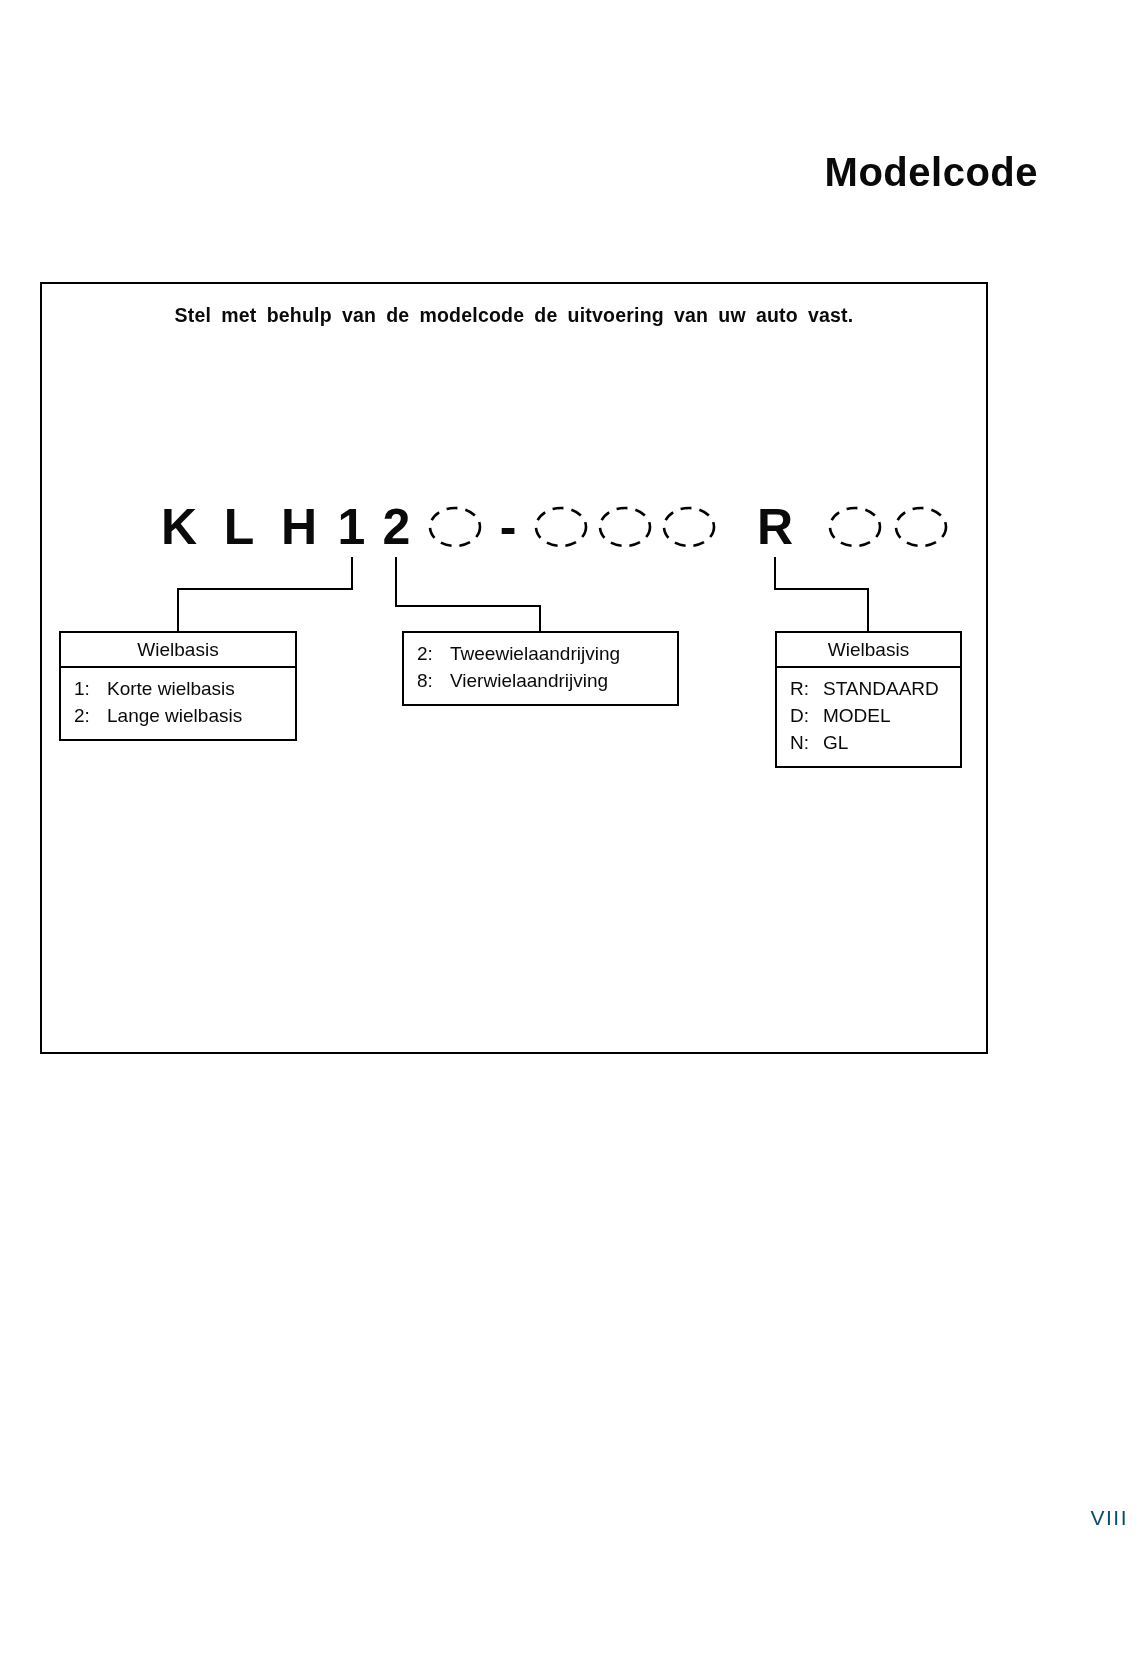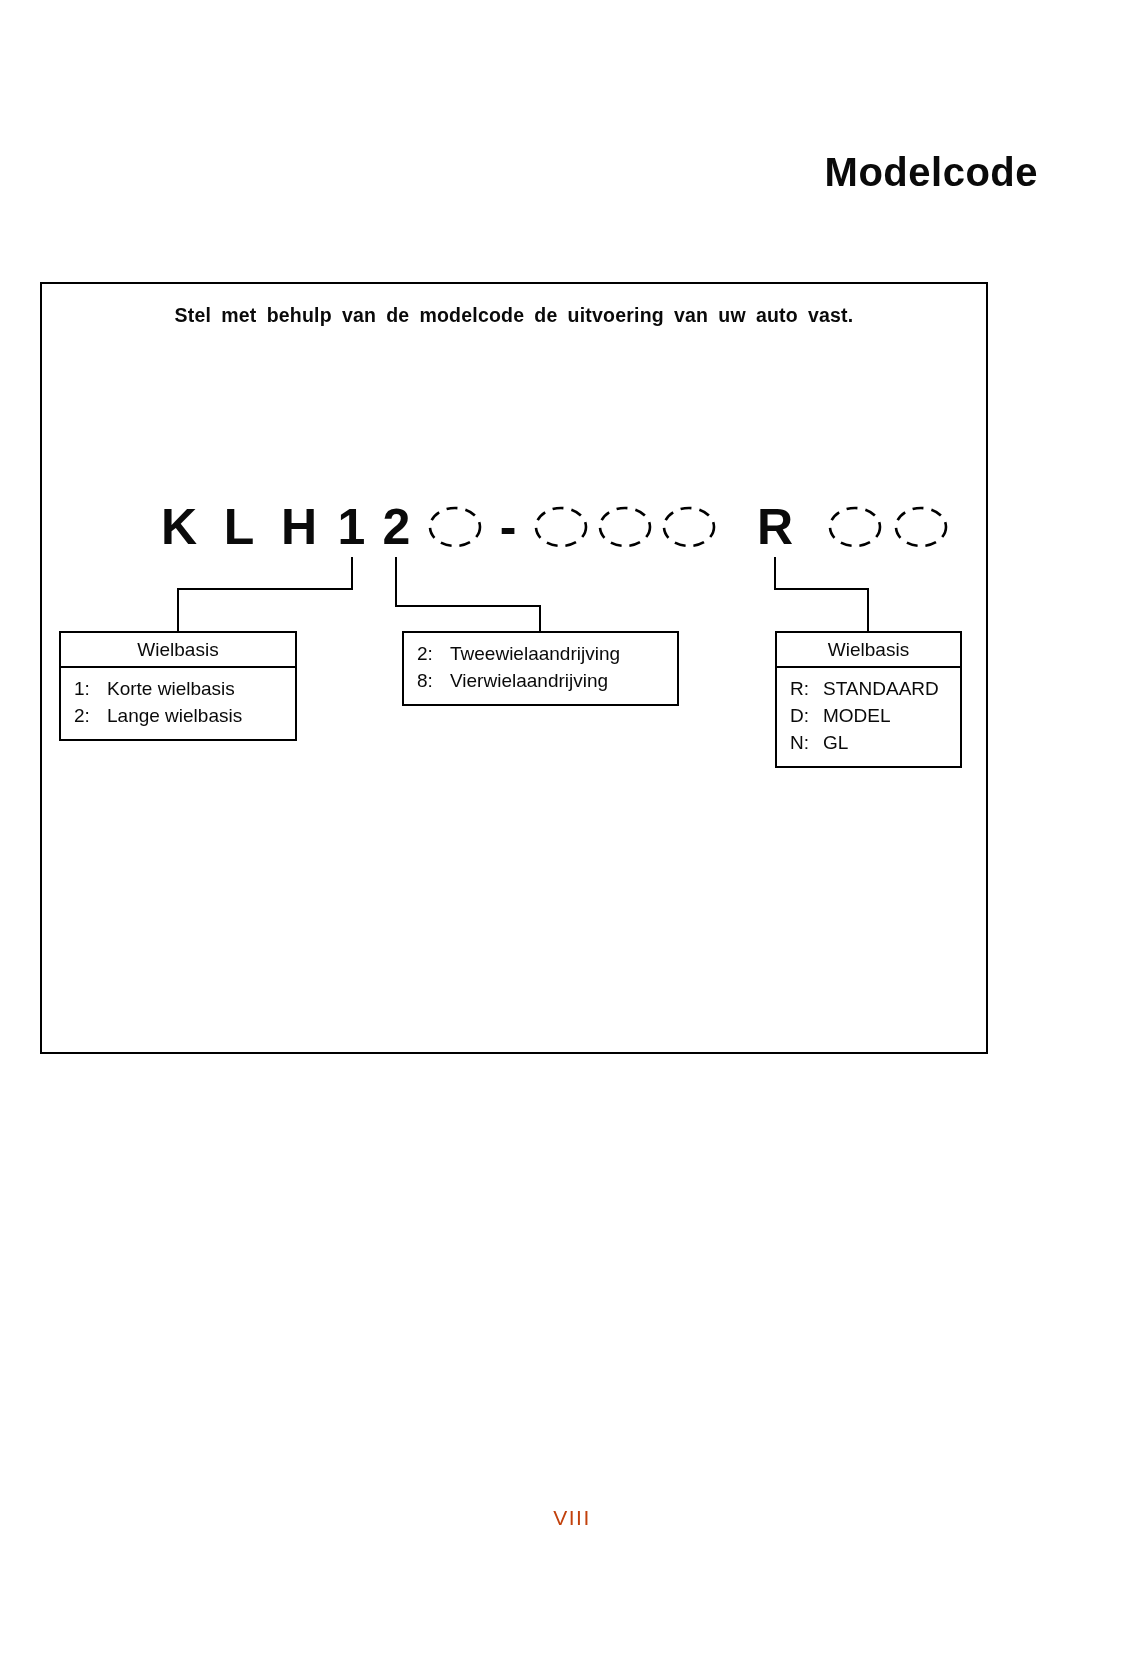--- a/index.html
+++ b/index.html
@@ -56,22 +56,22 @@
   .legend-row { display:flex; line-height:27px; }
   .legend-key { width:26px; flex:none; }
   .legend-label { margin-left:7px; }
 
   .note {
     position:absolute; left:22px; top:556px; width:905px;
     font-size:19.5px; line-height:30px;
   }
 
   .pageno {
-    position:absolute; top:1506px; left:10px; width:1124px;
-    text-align:center; font-size:21px; letter-spacing:1.5px; color:#c2410c;
+    position:absolute; top:1506px; left:4px; width:1124px;
+    text-align:right; font-size:21px; letter-spacing:1.5px; color:#0c4a6e;
   }
 </style>
 </head>
 <body>
 
 <div class="page">
 
   <h1 class="title">Modelcode</h1>
 
   <div class="panel">

